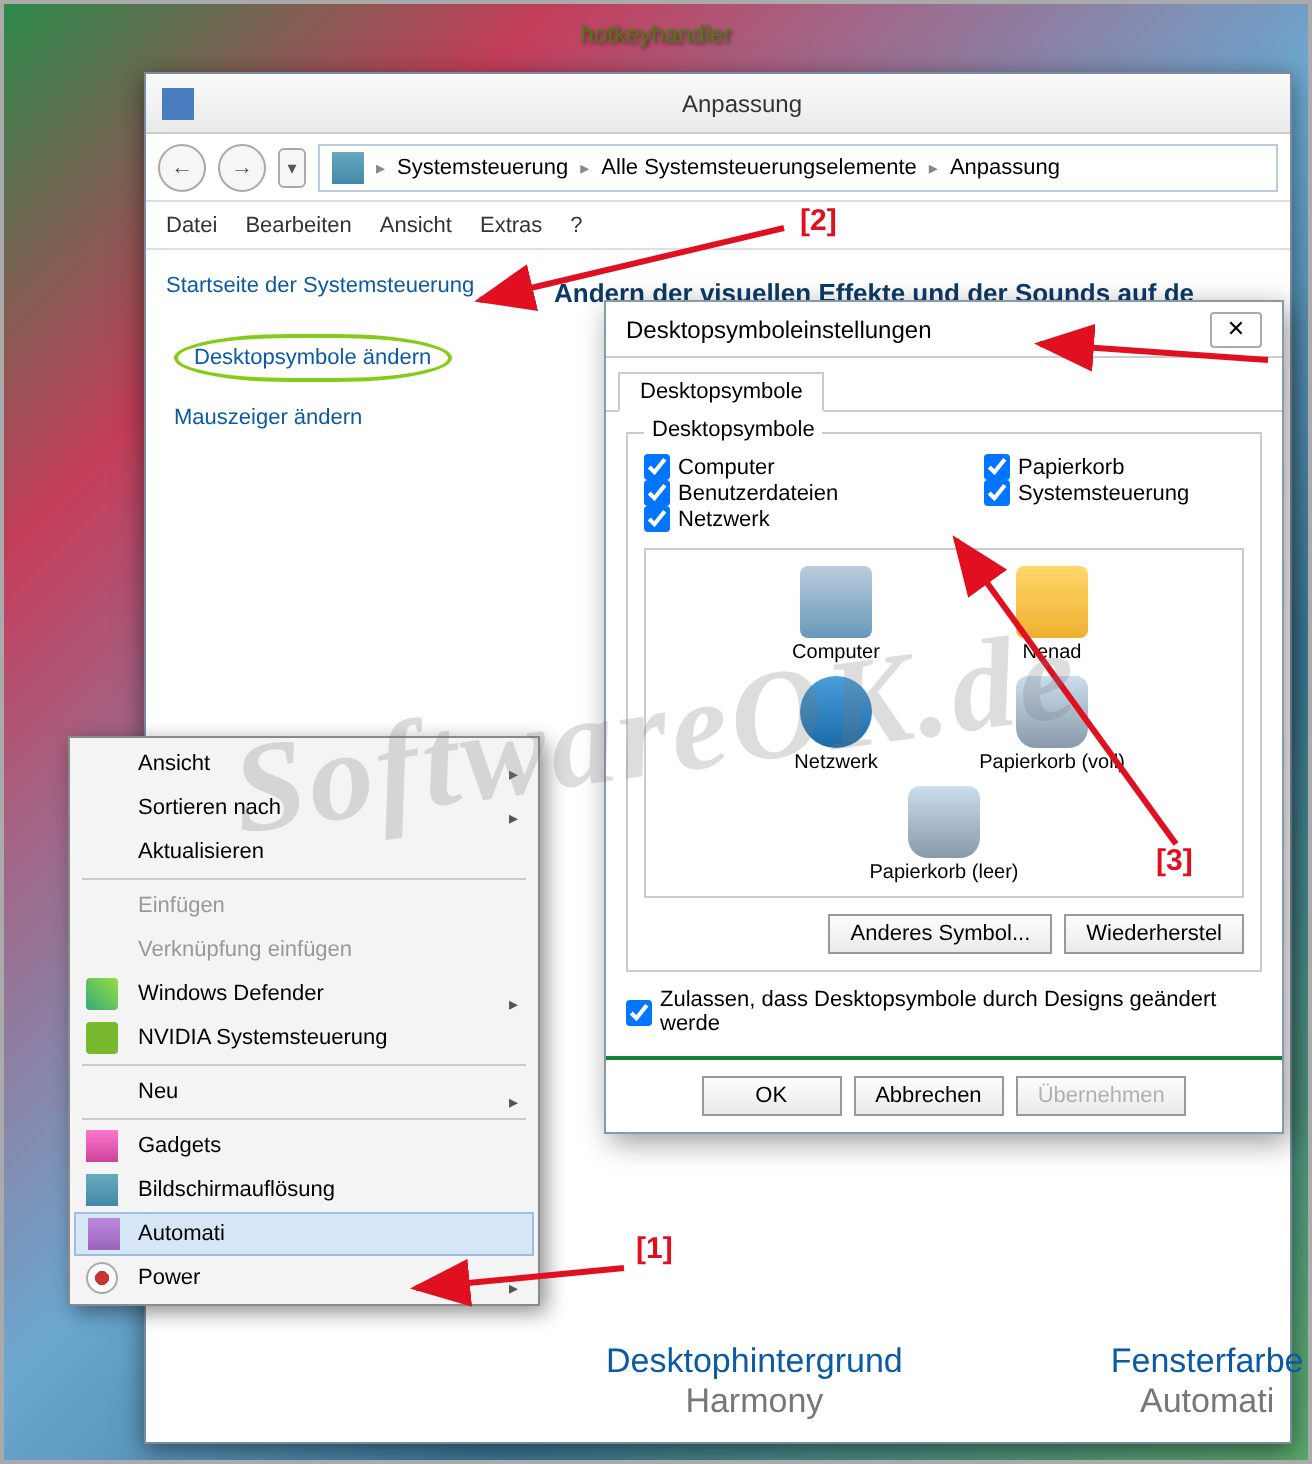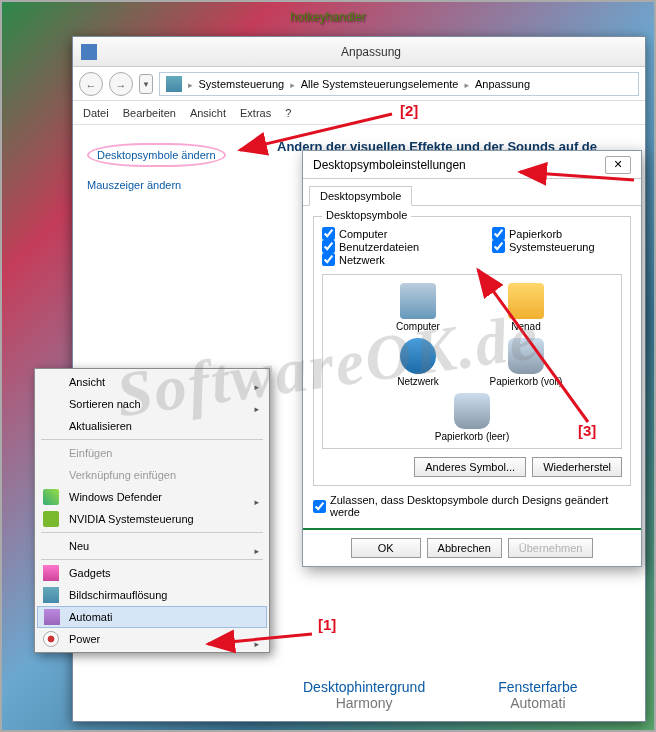--- a/index.html
+++ b/index.html
@@ -20,21 +20,21 @@
 .addr { flex:1; height:24px; border:1px solid #bcd; display:flex; align-items:center; padding:0 6px; font-size:11px; gap:4px; background:#fff; }
 .addr .icon-sm { width:16px; height:16px; background:linear-gradient(#6ab,#48a); }
 .addr span.sep::before { content:"▸"; color:#888; font-size:9px; margin:0 2px; }
 
 .menubar { height: 24px; display:flex; align-items:center; gap:14px; padding:0 10px; font-size:11px; border-bottom:1px solid #e0e0e0; color:#333; }
 
 .body { display:flex; height: calc(100% - 30px - 34px - 24px); }
 .sidebar { width: 190px; padding: 12px 10px; font-size:11px; background:#fff; }
 .sidebar .hd { color:#0a5aa6; margin-bottom:12px; }
 .sidebar .lnk { color:#0a5aa6; padding:6px 4px; cursor:pointer; }
-.sidebar .circled { border:2px solid #f9a8d4; border-radius:50%/60%; padding:4px 8px; display:inline-block; }
+.sidebar .circled { border:2px solid #84cc16; border-radius:50%/60%; padding:4px 8px; display:inline-block; }
 
 .content { flex:1; padding: 14px 14px; font-size:12px; position:relative; }
 .content h2 { font-size:13px; font-weight:bold; color:#0d3a66; margin-bottom:10px; }
 
 
 .dialog { position:absolute; top:148px; left:300px; width:340px; background:#fff; border:1px solid #8899aa; box-shadow:3px 4px 14px rgba(0,0,0,.4); }
 .dlg-title { height:28px; display:flex; align-items:center; padding:0 10px; font-size:12px; border-bottom:1px solid #ccc; }
 .dlg-title .sp { flex:1; }
 .dlg-close { width:26px; height:18px; border:1px solid #aaa; display:flex; align-items:center; justify-content:center; font-size:11px; border-radius:2px; }
 .tabstrip { display:flex; padding: 6px 6px 0 6px; border-bottom:1px solid #ccc; font-size:11px; }
@@ -51,21 +51,21 @@
 .ico .img { width:36px; height:36px; background:linear-gradient(#bcd,#69b); border-radius:4px; }
 .ico.folder .img { background:linear-gradient(#ffd76a,#f0b030); }
 .ico.bin .img { background:linear-gradient(#cde,#89a); border-radius:6px 6px 10px 10px; }
 .ico.net .img { background:linear-gradient(#4a9edb,#1a6aa8); border-radius:50%; }
 
 .btnrow { display:flex; justify-content:flex-end; gap:6px; margin-top:8px; }
 .btn { font-size:11px; padding:3px 10px; border:1px solid #999; background:linear-gradient(#fdfdfd,#eaeaea); min-width:70px; }
 .allow { display:flex; align-items:center; gap:4px; font-size:11px; margin-top:8px; }
 .dlg-foot { border-top:2px solid #15803d; padding:8px 10px; display:flex; justify-content:center; gap:6px; }
 
-.bottom-links { position:absolute; bottom:10px; left:40px; right:10px; display:flex; gap:73px; font-size:14px; }
+.bottom-links { position:absolute; bottom:10px; left:40px; right:10px; display:flex; gap:104px; font-size:17px; }
 .bottom-links .col { text-align:center; }
 .bottom-links .a { color:#0a5aa6; }
 .bottom-links .b { color:#777; }
 
 
 .ctxmenu { position:absolute; top:366px; left:32px; width:236px; background:#f4f4f4; border:1px solid #8a8a8a; box-shadow:3px 3px 10px rgba(0,0,0,.45); font-size:11px; padding:2px; }
 .ctxmenu .item { display:flex; align-items:center; padding:5px 8px 5px 32px; position:relative; }
 .ctxmenu .item.sel { background:#d6e6f6; border:1px solid #9cbce0; padding:4px 7px 4px 31px; }
 .ctxmenu .item .sub::after { content:"▸"; position:absolute; right:8px; color:#555; font-size:9px; }
 .ctxmenu .item.disabled { color:#999; }
@@ -109,20 +109,21 @@
   </div>
   <div class="menubar">
     <span>Datei</span>
     <span>Bearbeiten</span>
     <span>Ansicht</span>
     <span>Extras</span>
     <span>?</span>
   </div>
   <div class="body">
     <div class="sidebar">
+      <div class="hd">Startseite der Systemsteuerung</div>
       <div class="lnk"><span class="circled">Desktopsymbole ändern</span></div>
       <div class="lnk">Mauszeiger ändern</div>
     </div>
     <div class="content">
       <h2>Ändern der visuellen Effekte und der Sounds auf de</h2>
       <div class="bottom-links">
         <div class="col">
             <div class="a">Desktophintergrund</div>
             <div class="b">Harmony</div>
           </div>

